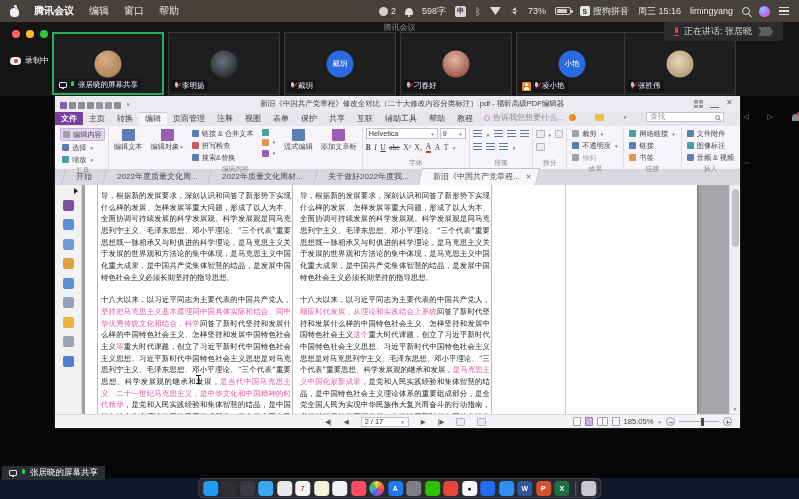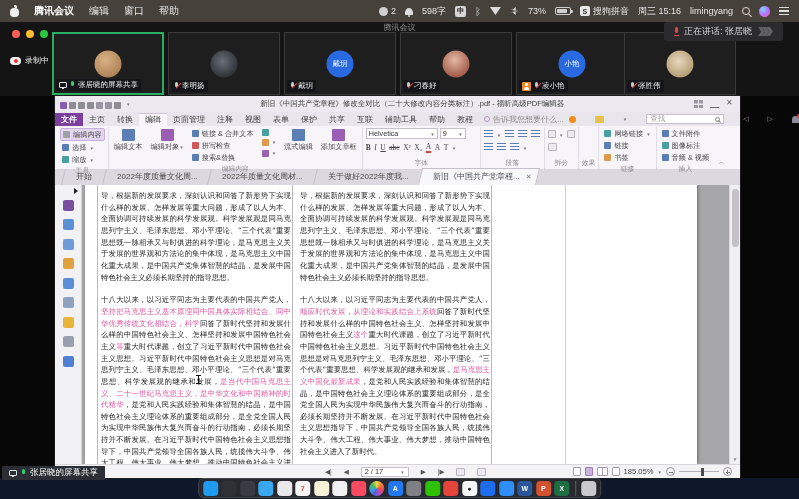--- a/index.html
+++ b/index.html
@@ -64,31 +64,31 @@
   .hostbadge::after{content:"";position:absolute;left:1.8px;bottom:1px;width:5.5px;height:2.6px;border-radius:3px 3px 0 0;background:#fff}
   .speakpill{position:absolute;right:16px;top:0;height:19px;background:#2b2b2d;border-radius:3px;display:flex;align-items:center;gap:5px;padding:0 10px;color:#d9d9d9;font-size:9px;z-index:5}
   .spk-mic{width:5px;height:9px;position:relative}
   .spk-mic::before{content:"";position:absolute;left:1px;top:0;width:3px;height:6px;border-radius:2px;background:#e34545}
   .spk-mic::after{content:"";position:absolute;left:0;bottom:0;width:5px;height:1.2px;background:#e34545}
   .logo-chev{display:flex;margin-left:4px;opacity:.55}
   .logo-chev i{width:7px;height:9px;background:#8d8d93;clip-path:polygon(0 0,55% 0,100% 50%,55% 100%,0 100%,45% 50%);margin-left:-3px}
 
   
   .desktop{position:absolute;left:0;top:96px;width:799px;height:382px;background:#070707}
-  .editor{position:absolute;left:55px;top:0;width:685px;height:382px;background:#f2f0f4;display:flex;flex-direction:column;box-shadow:0 0 0 1px #1c1c1c}
+  .editor{position:absolute;left:55px;top:0;width:685px;height:332px;background:#f2f0f4;display:flex;flex-direction:column;box-shadow:0 0 0 1px #1c1c1c}
   .titlebar{height:16px;background:#eceaf0;display:flex;align-items:center;padding:0 5px;gap:3px}
   .qi{width:7px;height:7px;border-radius:1px;display:inline-block}
   .wtitle{flex:1;text-align:center;font-size:7.5px;color:#3c3c3c;white-space:nowrap;overflow:hidden;text-overflow:ellipsis;padding:0 6px}
   .winbtns{display:flex;gap:7px;color:#555;font-size:8px;align-items:center}
   .wb{width:9px;height:8px;position:relative}
   .wb-grid{background:linear-gradient(#9a96a2,#9a96a2) 0 0/4px 3.5px no-repeat,linear-gradient(#9a96a2,#9a96a2) 5px 0/4px 3.5px no-repeat,linear-gradient(#9a96a2,#9a96a2) 0 4.5px/4px 3.5px no-repeat,linear-gradient(#9a96a2,#9a96a2) 5px 4.5px/4px 3.5px no-repeat}
   .wb-min{border-bottom:1.5px solid #6a6a70}
   .wb-close::before{content:"✕";position:absolute;left:0;top:-2px;font-size:8px;color:#6a6a70}
 
-  .ribbontabs{height:14px;background:#e9e5ed;display:flex;align-items:center;font-size:8px;color:#3d3d3d;padding-right:4px}
+  .ribbontabs{height:14px;background:#e9e5ed;display:flex;align-items:flex-start;font-size:8px;color:#3d3d3d;padding-right:4px}
   .rtab{padding:1px 6px;display:flex;align-items:center;white-space:nowrap}
   .rtab.file{background:#7b3f9d;color:#fff;font-weight:bold}
   .rtab.active{background:#f7f5f9;box-shadow:inset 0 1px 0 #cfc7d6}
   .assist{display:flex;align-items:center;gap:3px;color:#8a8a8a;padding:0 5px;white-space:nowrap}
   .ring{width:6px;height:6px;border:1px solid #b09ac0;border-radius:50%}
   .rt-right{margin-left:auto;display:flex;align-items:center;gap:19px}
   .odot{width:7px;height:7px;border-radius:50%;background:#f08c1e}
   .folderic{width:9px;height:7px;background:#e8c14a;border-radius:1px;position:relative}
   .findbox{width:78px;height:10px;background:#fff;border:1px solid #c6c0cd;display:flex;align-items:center;padding:0 3px;font-size:7.5px;color:#999;gap:3px}
   .findbox .ph{flex:1;white-space:nowrap;overflow:hidden}
@@ -448,20 +448,36 @@
                 <span class="sb-chip"></span>
               </div>
             <div style="display:flex">
                 <span class="sb-chip"></span>
               </div>
           </div>
           <div class="glabel">拆分</div>
         </div>
 
         <div class="rgroup">
+          <div class="vstack">
+            <span class="ritem">
+                <span class="chip c-gy"></span>
+                <span>裁剪</span>
+                <span class="i-dn"></span>
+              </span>
+            <span class="ritem">
+                <span class="chip c-bl"></span>
+                <span>不透明度</span>
+                <span class="i-dn"></span>
+              </span>
+            <span class="ritem dis">
+                <span class="chip c-gy"></span>
+                <span>倾斜</span>
+              </span>
+          </div>
           <div class="glabel">效果</div>
         </div>
 
         <div class="rgroup">
           <div class="vstack">
             <span class="ritem">
                 <span class="chip c-te"></span>
                 <span>网络链接</span>
                 <span class="i-dn"></span>
               </span>

